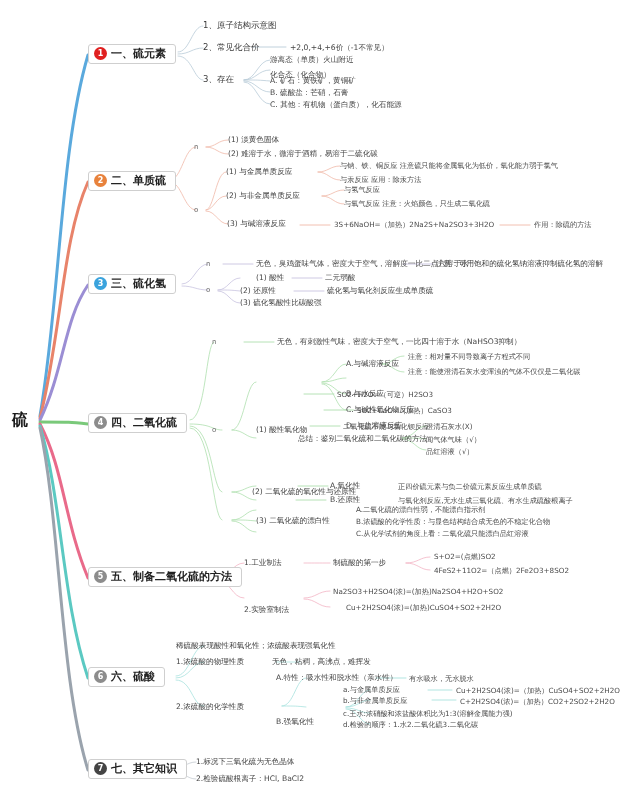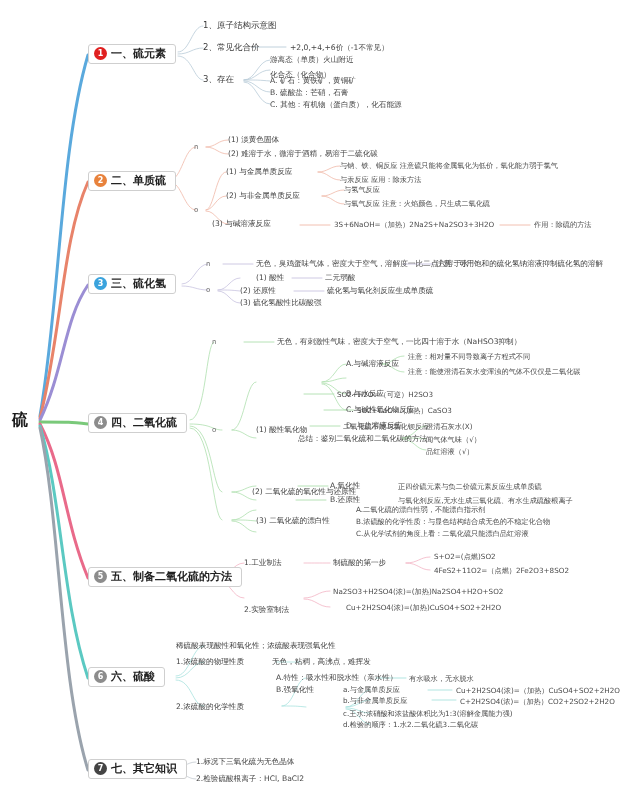--- a/index.html
+++ b/index.html
@@ -191,21 +191,21 @@
   <div class="node sm-lab" style="left:194px;top:143px;">n</div>
   <div class="node t3" style="left:228px;top:135px;">(1) 淡黄色固体</div>
   <div class="node t3" style="left:228px;top:149px;">(2) 难溶于水，微溶于酒精，易溶于二硫化碳</div>
   <div class="node sm-lab" style="left:194px;top:206px;">o</div>
   <div class="node t3" style="left:226px;top:167px;">(1) 与金属单质反应</div>
   <div class="node t4" style="left:340px;top:161px;text-align:right;">与钠、铁、铜反应 注意硫只能将金属氧化为低价，氧化能力弱于氯气</div>
   <div class="node t4" style="left:340px;top:175px;">与汞反应 应用：除汞方法</div>
   <div class="node t3" style="left:226px;top:191px;">(2) 与非金属单质反应</div>
   <div class="node t4" style="left:344px;top:185px;">与氢气反应</div>
   <div class="node t4" style="left:344px;top:199px;">与氧气反应 注意：火焰颜色，只生成二氧化硫</div>
-  <div class="node t3" style="left:212px;top:219px;">(3) 与碱溶液反应</div>
+  <div class="node t3" style="left:227px;top:219px;">(3) 与碱溶液反应</div>
   <div class="node t4" style="left:334px;top:220px;">3S+6NaOH=（加热）2Na2S+Na2SO3+3H2O</div>
   <div class="node t4" style="left:534px;top:220px;">作用：除硫的方法</div>
 
   <div class="node" style="left:88px;top:274px;">
     <div class="topic">
       <span class="badge" style="background:#3aa3dd">3</span>
       <span class="tlabel">三、硫化氢</span>
     </div>
   </div>
   <div class="node sm-lab" style="left:206px;top:260px;">n</div>
@@ -274,21 +274,21 @@
       <span class="badge" style="background:#8c8c8c">6</span>
       <span class="tlabel">六、硫酸</span>
     </div>
   </div>
   <div class="node t3" style="left:176px;top:641px;">稀硫酸表现酸性和氧化性；浓硫酸表现强氧化性</div>
   <div class="node t3" style="left:176px;top:657px;">1.浓硫酸的物理性质</div>
   <div class="node t3" style="left:272px;top:657px;">无色，粘稠，高沸点，难挥发</div>
   <div class="node t3" style="left:176px;top:702px;">2.浓硫酸的化学性质</div>
   <div class="node t3" style="left:276px;top:673px;">A.特性：吸水性和脱水性（亲水性）</div>
   <div class="node t4" style="left:409px;top:674px;">有水吸水，无水脱水</div>
-  <div class="node t3" style="left:276px;top:685px;">B.强氧化性</div>
+  <div class="node t3" style="left:276px;top:717px;">B.强氧化性</div>
   <div class="node t4" style="left:343px;top:685px;">a.与金属单质反应</div>
   <div class="node t4" style="left:456px;top:686px;">Cu+2H2SO4(浓)=（加热）CuSO4+SO2+2H2O</div>
   <div class="node t4" style="left:343px;top:696px;">b.与非金属单质反应</div>
   <div class="node t4" style="left:460px;top:697px;">C+2H2SO4(浓)=（加热）CO2+2SO2+2H2O</div>
   <div class="node t4" style="left:343px;top:709px;">c.王水:浓硝酸和浓盐酸体积比为1:3(溶解金属能力强)</div>
   <div class="node t4" style="left:343px;top:720px;">d.检验的顺序：1.水2.二氧化硫3.二氧化碳</div>
 
   <div class="node" style="left:88px;top:759px;">
     <div class="topic">
       <span class="badge" style="background:#444444">7</span>

